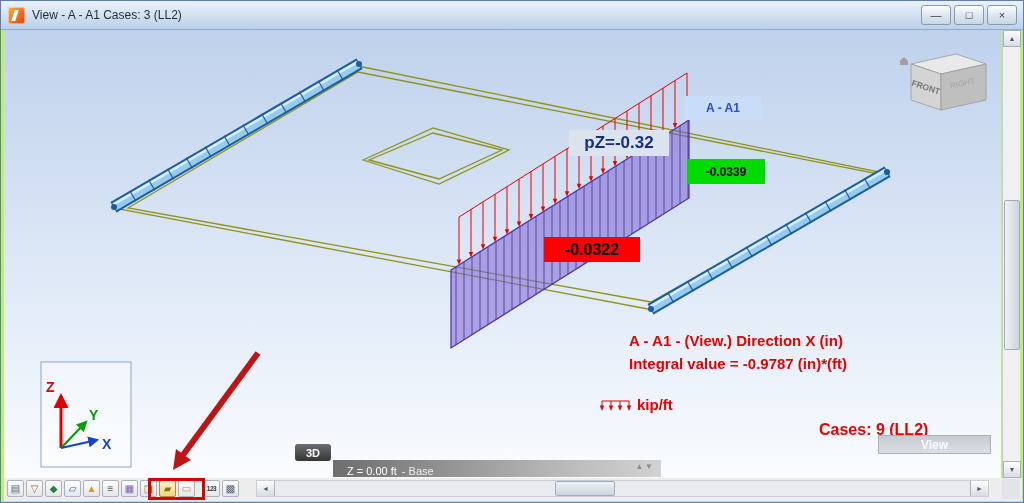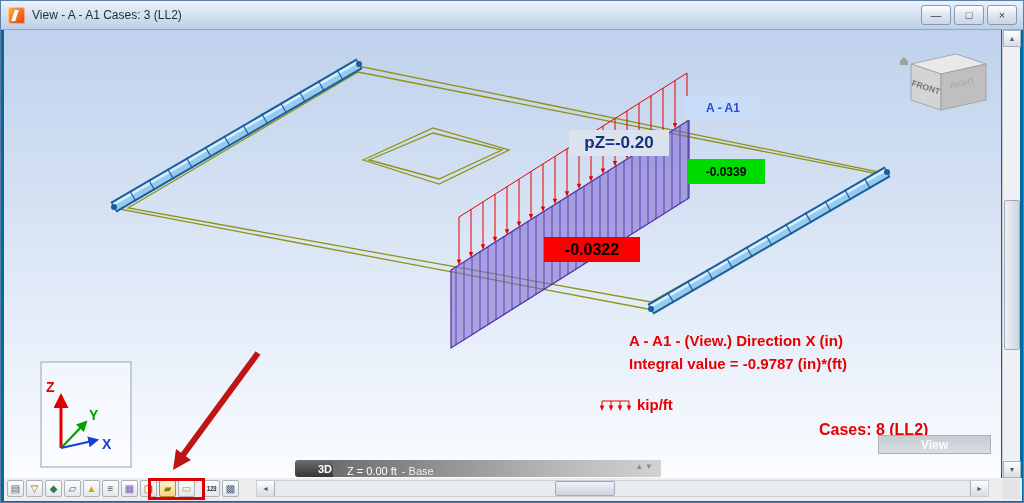--- a/index.html
+++ b/index.html
@@ -1,16 +1,16 @@
 <!DOCTYPE html>
 <html><head>
 <meta charset="utf-8">
 <style>
   body{margin:0;background:#eef1f5;font-family:"Liberation Sans",sans-serif;-webkit-font-smoothing:antialiased;}
-  .window{position:relative;width:1024px;height:503px;background:#0369a1;border:1px solid #5f7ea8;box-sizing:border-box;overflow:hidden;}
+  .window{position:relative;width:1024px;height:503px;background:#bef264;border:1px solid #5f7ea8;box-sizing:border-box;overflow:hidden;}
   
   .titlebar{position:absolute;left:0;top:0;width:100%;height:28px;background:linear-gradient(#eaf2fc,#cfdeef 60%,#bcd0e9);border-bottom:1px solid #96aecd;display:flex;align-items:center;}
   .app-icon{width:17px;height:17px;margin:0 7px 0 7px;border-radius:3px;background:linear-gradient(135deg,#ffb23e,#e23c0c);position:relative;box-shadow:inset 0 0 0 1px rgba(255,255,255,.45);flex:0 0 auto;}
   .app-icon:after{content:"";position:absolute;left:5px;top:3px;width:4px;height:11px;background:#fff;transform:skewX(-18deg);}
   .title{font-size:12px;color:#1d2b3a;}
   .controls{position:absolute;right:6px;top:4px;display:flex;gap:3px;}
   .winbtn{width:28px;height:18px;border:1px solid #8699af;border-radius:3px;background:linear-gradient(#fefefe,#dde4ee 55%,#cbd6e4);display:flex;align-items:center;justify-content:center;font-size:11px;color:#2a3a4a;box-shadow:inset 0 1px 0 #fff;cursor:default;}
   
   .viewport{position:absolute;left:3px;top:28px;width:997px;height:449px;background:linear-gradient(#bfd1ec,#dfe9f7 55%,#fafcff);overflow:hidden;border-top:1px solid #8ea9cb;box-sizing:border-box;}
   #scene{position:absolute;left:0;top:0;}
@@ -18,21 +18,21 @@
   .pz{left:565px;top:100px;width:100px;height:26px;background:#dbe3ef;color:#16307e;font-size:17px;}
   .aa1{left:681px;top:66px;width:76px;height:24px;background:#c9dcf8;color:#2b49d8;font-size:12px;}
   .maxv{left:683px;top:129px;width:78px;height:25px;background:#00dc00;color:#000;font-size:12px;}
   .minv{left:540px;top:207px;width:96px;height:25px;background:#fb0000;color:#000;font-size:16px;}
   .caption{position:absolute;color:#e60000;font-weight:bold;font-size:15px;white-space:nowrap;}
   .c1{left:625px;top:302px;}
   .c2{left:625px;top:325px;}
   .unit{left:633px;top:366px;}
   .cases{left:815px;top:391px;font-size:16px;}
   
-  .mode-btn{position:absolute;left:291px;top:430px;width:60px;height:17px;background:linear-gradient(#6e6e6e,#353535);color:#fff;font-size:11px;font-weight:bold;display:flex;align-items:center;justify-content:center;border-radius:3px;}
+  .mode-btn{position:absolute;left:291px;top:414px;width:36px;height:17px;background:linear-gradient(#6e6e6e,#353535);color:#fff;font-size:11px;font-weight:bold;display:flex;align-items:center;justify-content:center;border-radius:3px;}
   .zbar{position:absolute;left:329px;top:430px;width:328px;height:17px;background:linear-gradient(90deg,#6e6e6e,#b9b9b9 70%,#d2d2d2);color:#fff;font-size:11px;display:flex;align-items:flex-end;padding-left:14px;box-sizing:border-box;}
   .zlevel{margin-left:5px;color:#efefef;}
   .spin{position:absolute;right:6px;top:2px;font-size:8px;color:#8b8b8b;letter-spacing:2px;}
   .view-tab{position:absolute;left:874px;top:405px;width:113px;height:19px;background:linear-gradient(#c6ccd4,#dbdfe4);border:1px solid #a9b1bb;box-sizing:border-box;color:#fbfbfb;font-size:12px;font-weight:bold;display:flex;align-items:center;justify-content:center;}
   
   .vscroll{position:absolute;right:3px;top:29px;width:18px;height:448px;background:#eef0f4;border-left:1px solid #c8cdd4;box-sizing:border-box;}
   .sbtn{position:absolute;left:0;width:18px;height:17px;background:linear-gradient(#fdfdfd,#d8dde4);border:1px solid #a8b1bd;box-sizing:border-box;display:flex;align-items:center;justify-content:center;font-size:7px;color:#4a5a6e;}
   .sbtn.top{top:0;}.sbtn.bottom{bottom:0;}
   .vthumb{position:absolute;left:1px;top:170px;width:16px;height:150px;background:linear-gradient(90deg,#eef1f6,#ccd4df);border:1px solid #9fabba;border-radius:2px;box-sizing:border-box;}
   
@@ -213,29 +213,29 @@
         <text x="959" y="56" transform="rotate(-13 959 56)" fill="#a5a5a5" font-size="8" text-anchor="middle" stroke="none">RIGHT</text>
         <polygon points="896,31 900,27 904,31 904,35 896,35" fill="#a0a0a0" stroke="none"></polygon>
       </g>
 
       <g>
         <line x1="254" y1="323" x2="179" y2="425" stroke="#c01414" stroke-width="6"></line>
         <polygon points="169,440 187,430 172,419" fill="#c01414"></polygon>
       </g>
     </svg>
 
-    <div class="label pz">pZ=-0.20</div>
+    <div class="label pz">pZ=-0.32</div>
     <div class="label aa1">A - A1</div>
     <div class="label maxv">-0.0339</div>
     <div class="label minv">-0.0322</div>
 
     <div class="caption c1">A - A1 - (View.) Direction X (in)</div>
     <div class="caption c2">Integral value = -0.9787 (in)*(ft)</div>
     <div class="caption unit">kip/ft</div>
-    <div class="caption cases">Cases: 8 (LL2)</div>
+    <div class="caption cases">Cases: 9 (LL2)</div>
 
     <div class="mode-btn">3D</div>
     <div class="zbar">
       <span>Z = 0.00 ft</span>
       <span class="zlevel">- Base</span>
       <span class="spin">
         <span>▲</span><span>▼</span>
       </span>
     </div>
     <div class="view-tab">View</div>

